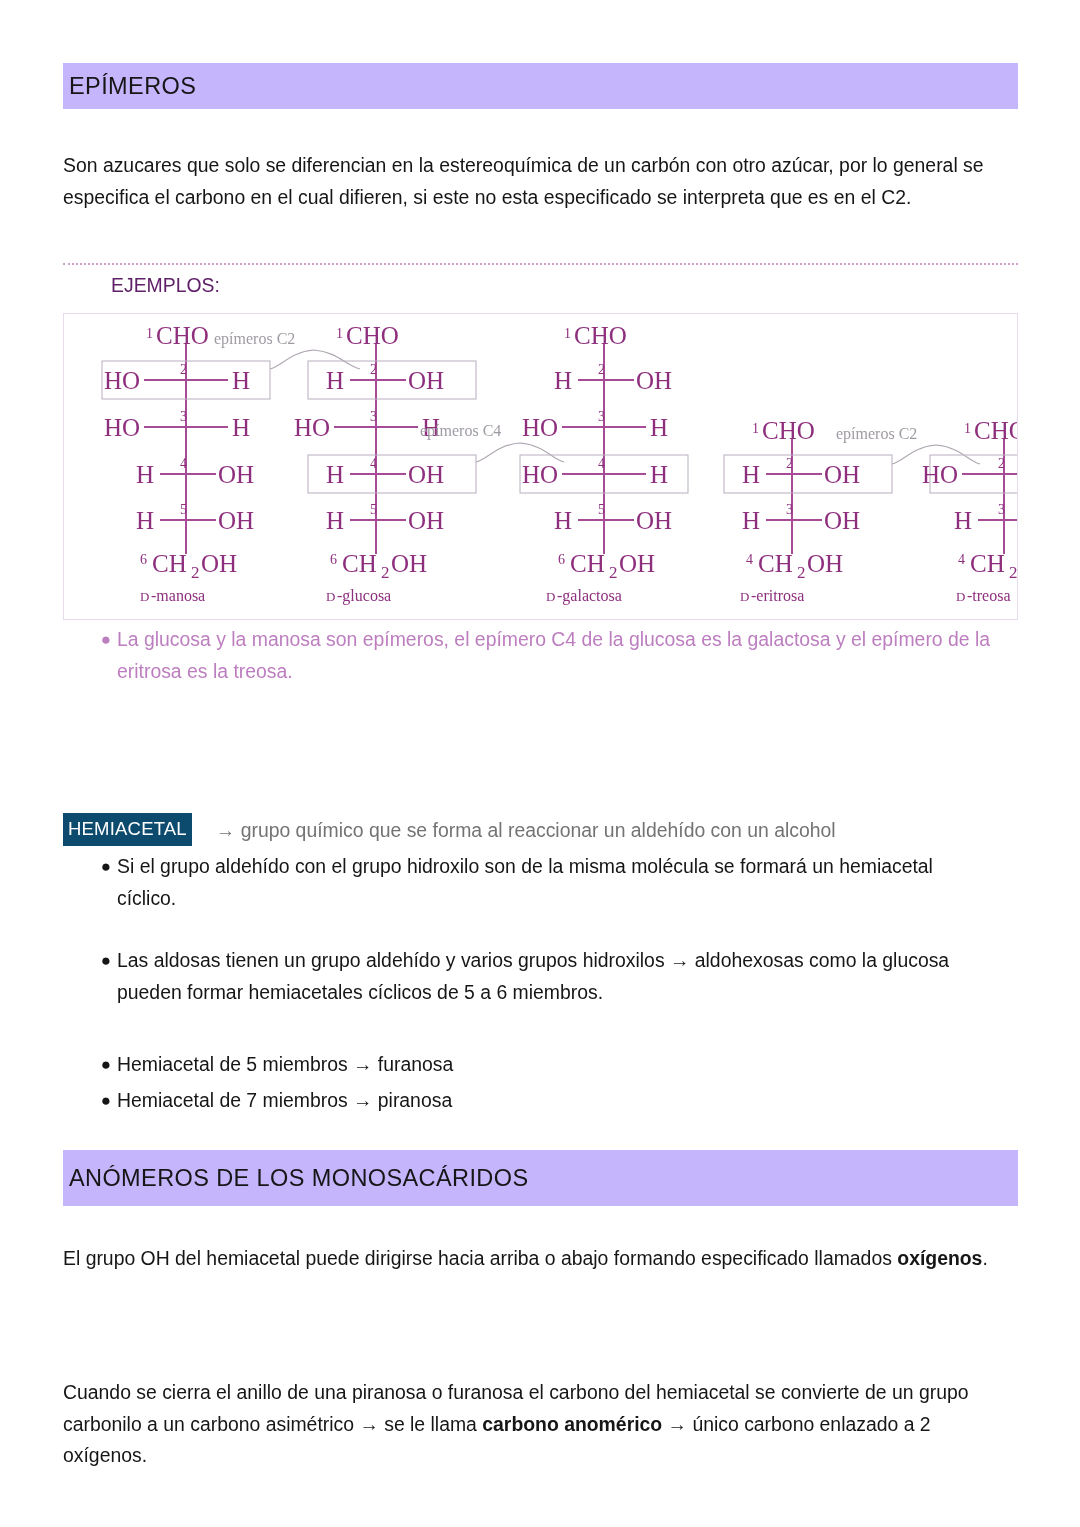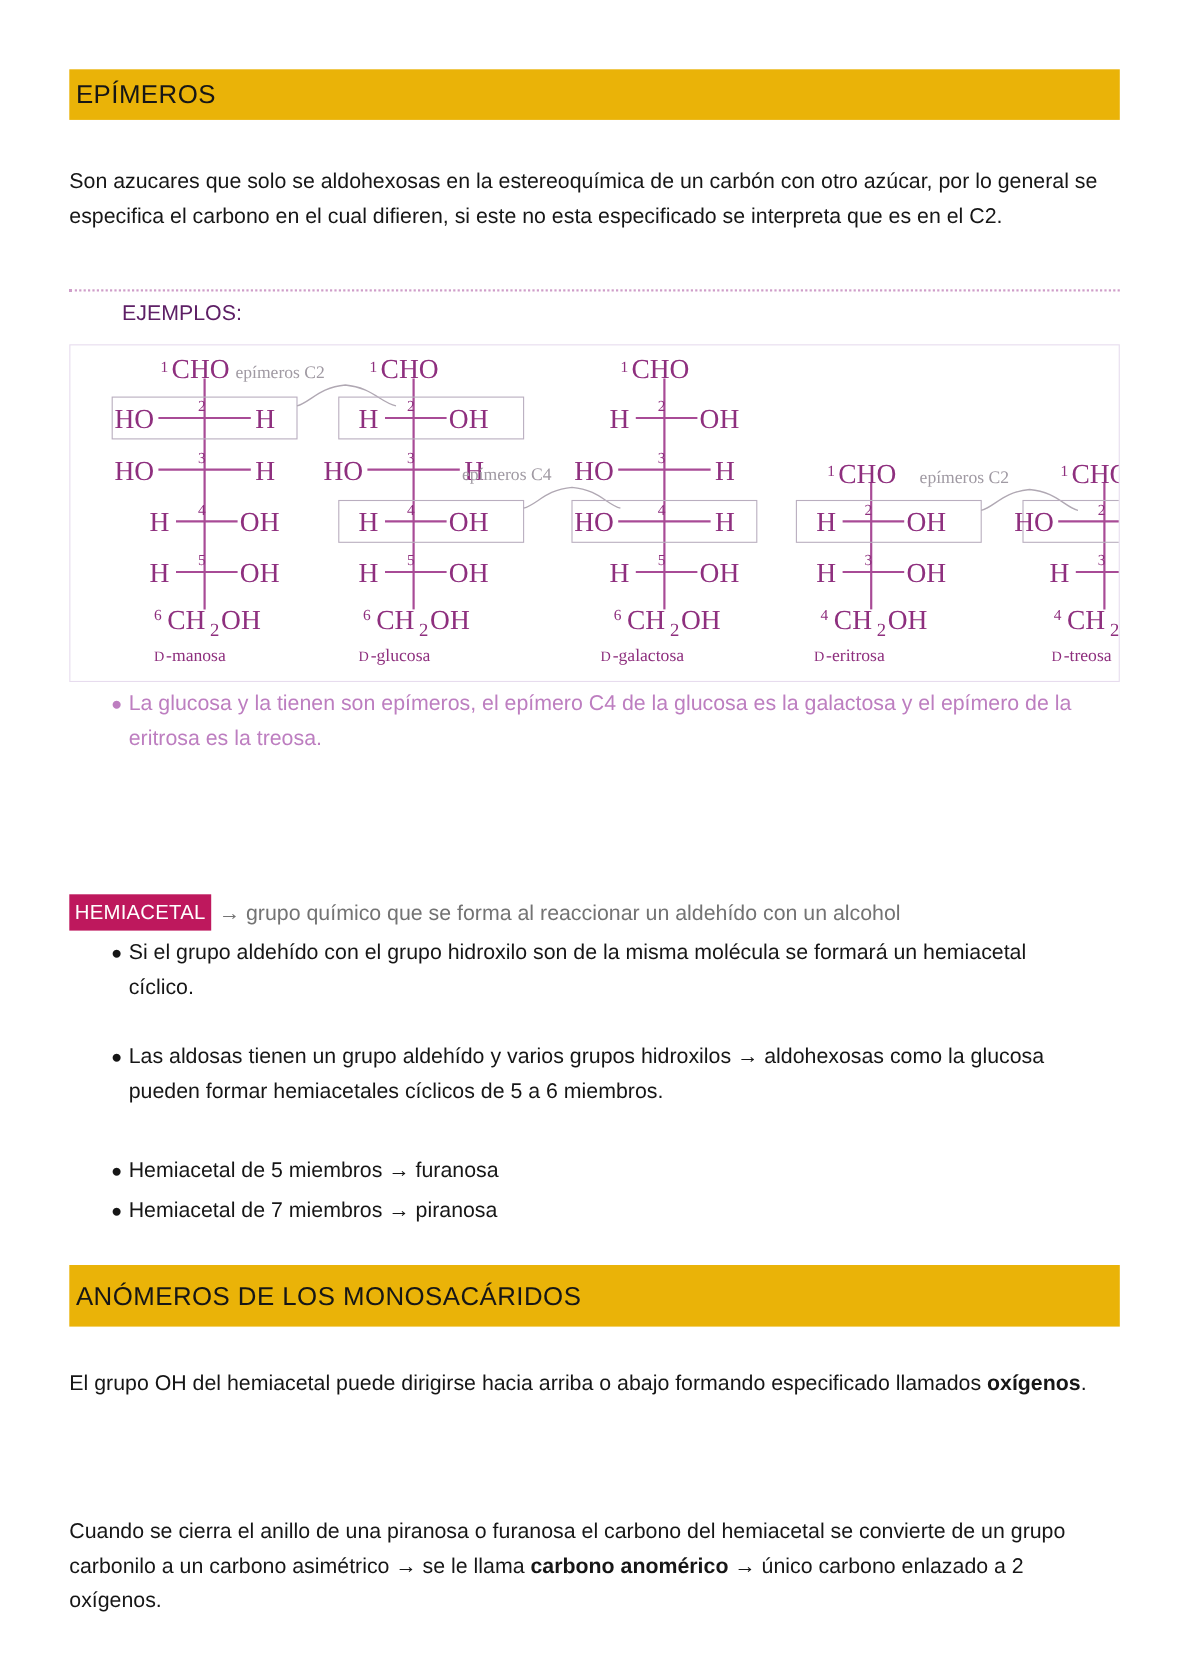--- a/index.html
+++ b/index.html
@@ -21,21 +21,21 @@
     left: 0; top: 0;
     width: 1080px;
     height: 1527px;
   }
 
   
   .section-bar {
     position: absolute;
     left: 63px;
     width: 955px;
-    background: #eab308;
+    background: #c4b5fd;
     display: flex;
     align-items: center;
   }
   .section-bar .bar-text {
     font-size: 23.5px;
     letter-spacing: 0.4px;
     color: #161616;
     padding-left: 6px;
     font-weight: 400;
   }
@@ -119,26 +119,26 @@
     position: absolute;
     left: 63px;
     top: 813px;
     width: 955px;
     font-size: 19.4px;
     line-height: 30px;
     display: flex;
     align-items: center;
   }
   #hemiacetal-badge {
-    background: #be185d;
+    background: #0c4a6e;
     color: #ffffff;
     font-size: 18.5px;
     padding: 1px 5px 2px 5px;
     letter-spacing: 0.2px;
-    margin-right: 7px;
+    margin-right: 24px;
     display: inline-block;
   }
   #hemiacetal-rest { color: #737373; font-size: 19.4px; }
 
   .black-bullet {
     color: #161616;
     font-size: 19.4px;
     line-height: 31.5px;
   }
   .black-bullet .bullet-dot { color: #161616; }
@@ -158,21 +158,21 @@
 </style>
 </head>
 <body>
 
 <div class="page">
 
   <div class="section-bar" id="bar-epimeros">
     <span class="bar-text">EPÍMEROS</span>
   </div>
 
-  <div class="para" id="para-intro">Son azucares que solo se aldohexosas en la estereoquímica de un carbón con otro azúcar, por lo general se especifica el carbono en el cual difieren, si este no esta especificado se interpreta que es en el C2.</div>
+  <div class="para" id="para-intro">Son azucares que solo se diferencian en la estereoquímica de un carbón con otro azúcar, por lo general se especifica el carbono en el cual difieren, si este no esta especificado se interpreta que es en el C2.</div>
 
   <div id="divider"></div>
 
   <div id="label-ejemplos">EJEMPLOS:</div>
 
   <div id="diagram-box">
     <svg id="diagram-svg" width="953" height="305" viewBox="0 0 953 305" xmlns="http://www.w3.org/2000/svg">
       <defs>
         <style>
           .mol { font-family: "Liberation Serif", serif; fill: #8e2f7e; }
@@ -354,21 +354,21 @@
         <text class="mol sub" x="945" y="264">2</text>
         <text class="mol atom" x="955" y="258">OH</text>
         <text class="mol nmsm" x="892" y="287">D</text>
         <text class="mol nm" x="903" y="287">-treosa</text>
       </g>
     </svg>
   </div>
 
   <div class="bullet-row" id="bullet-epimeros">
     <span class="bullet-dot">●</span>
-    <span class="bullet-text">La glucosa y la tienen son epímeros, el epímero C4 de la glucosa es la galactosa y el epímero de la eritrosa es la treosa.</span>
+    <span class="bullet-text">La glucosa y la manosa son epímeros, el epímero C4 de la glucosa es la galactosa y el epímero de la eritrosa es la treosa.</span>
   </div>
 
 
   <div id="hemiacetal-line">
     <span id="hemiacetal-badge">HEMIACETAL</span>
     <span id="hemiacetal-rest">→ grupo químico que se forma al reaccionar un aldehído con un alcohol</span>
   </div>
 
   <div class="bullet-row black-bullet" id="bullet-hemi-ciclico">
     <span class="bullet-dot">●</span>

